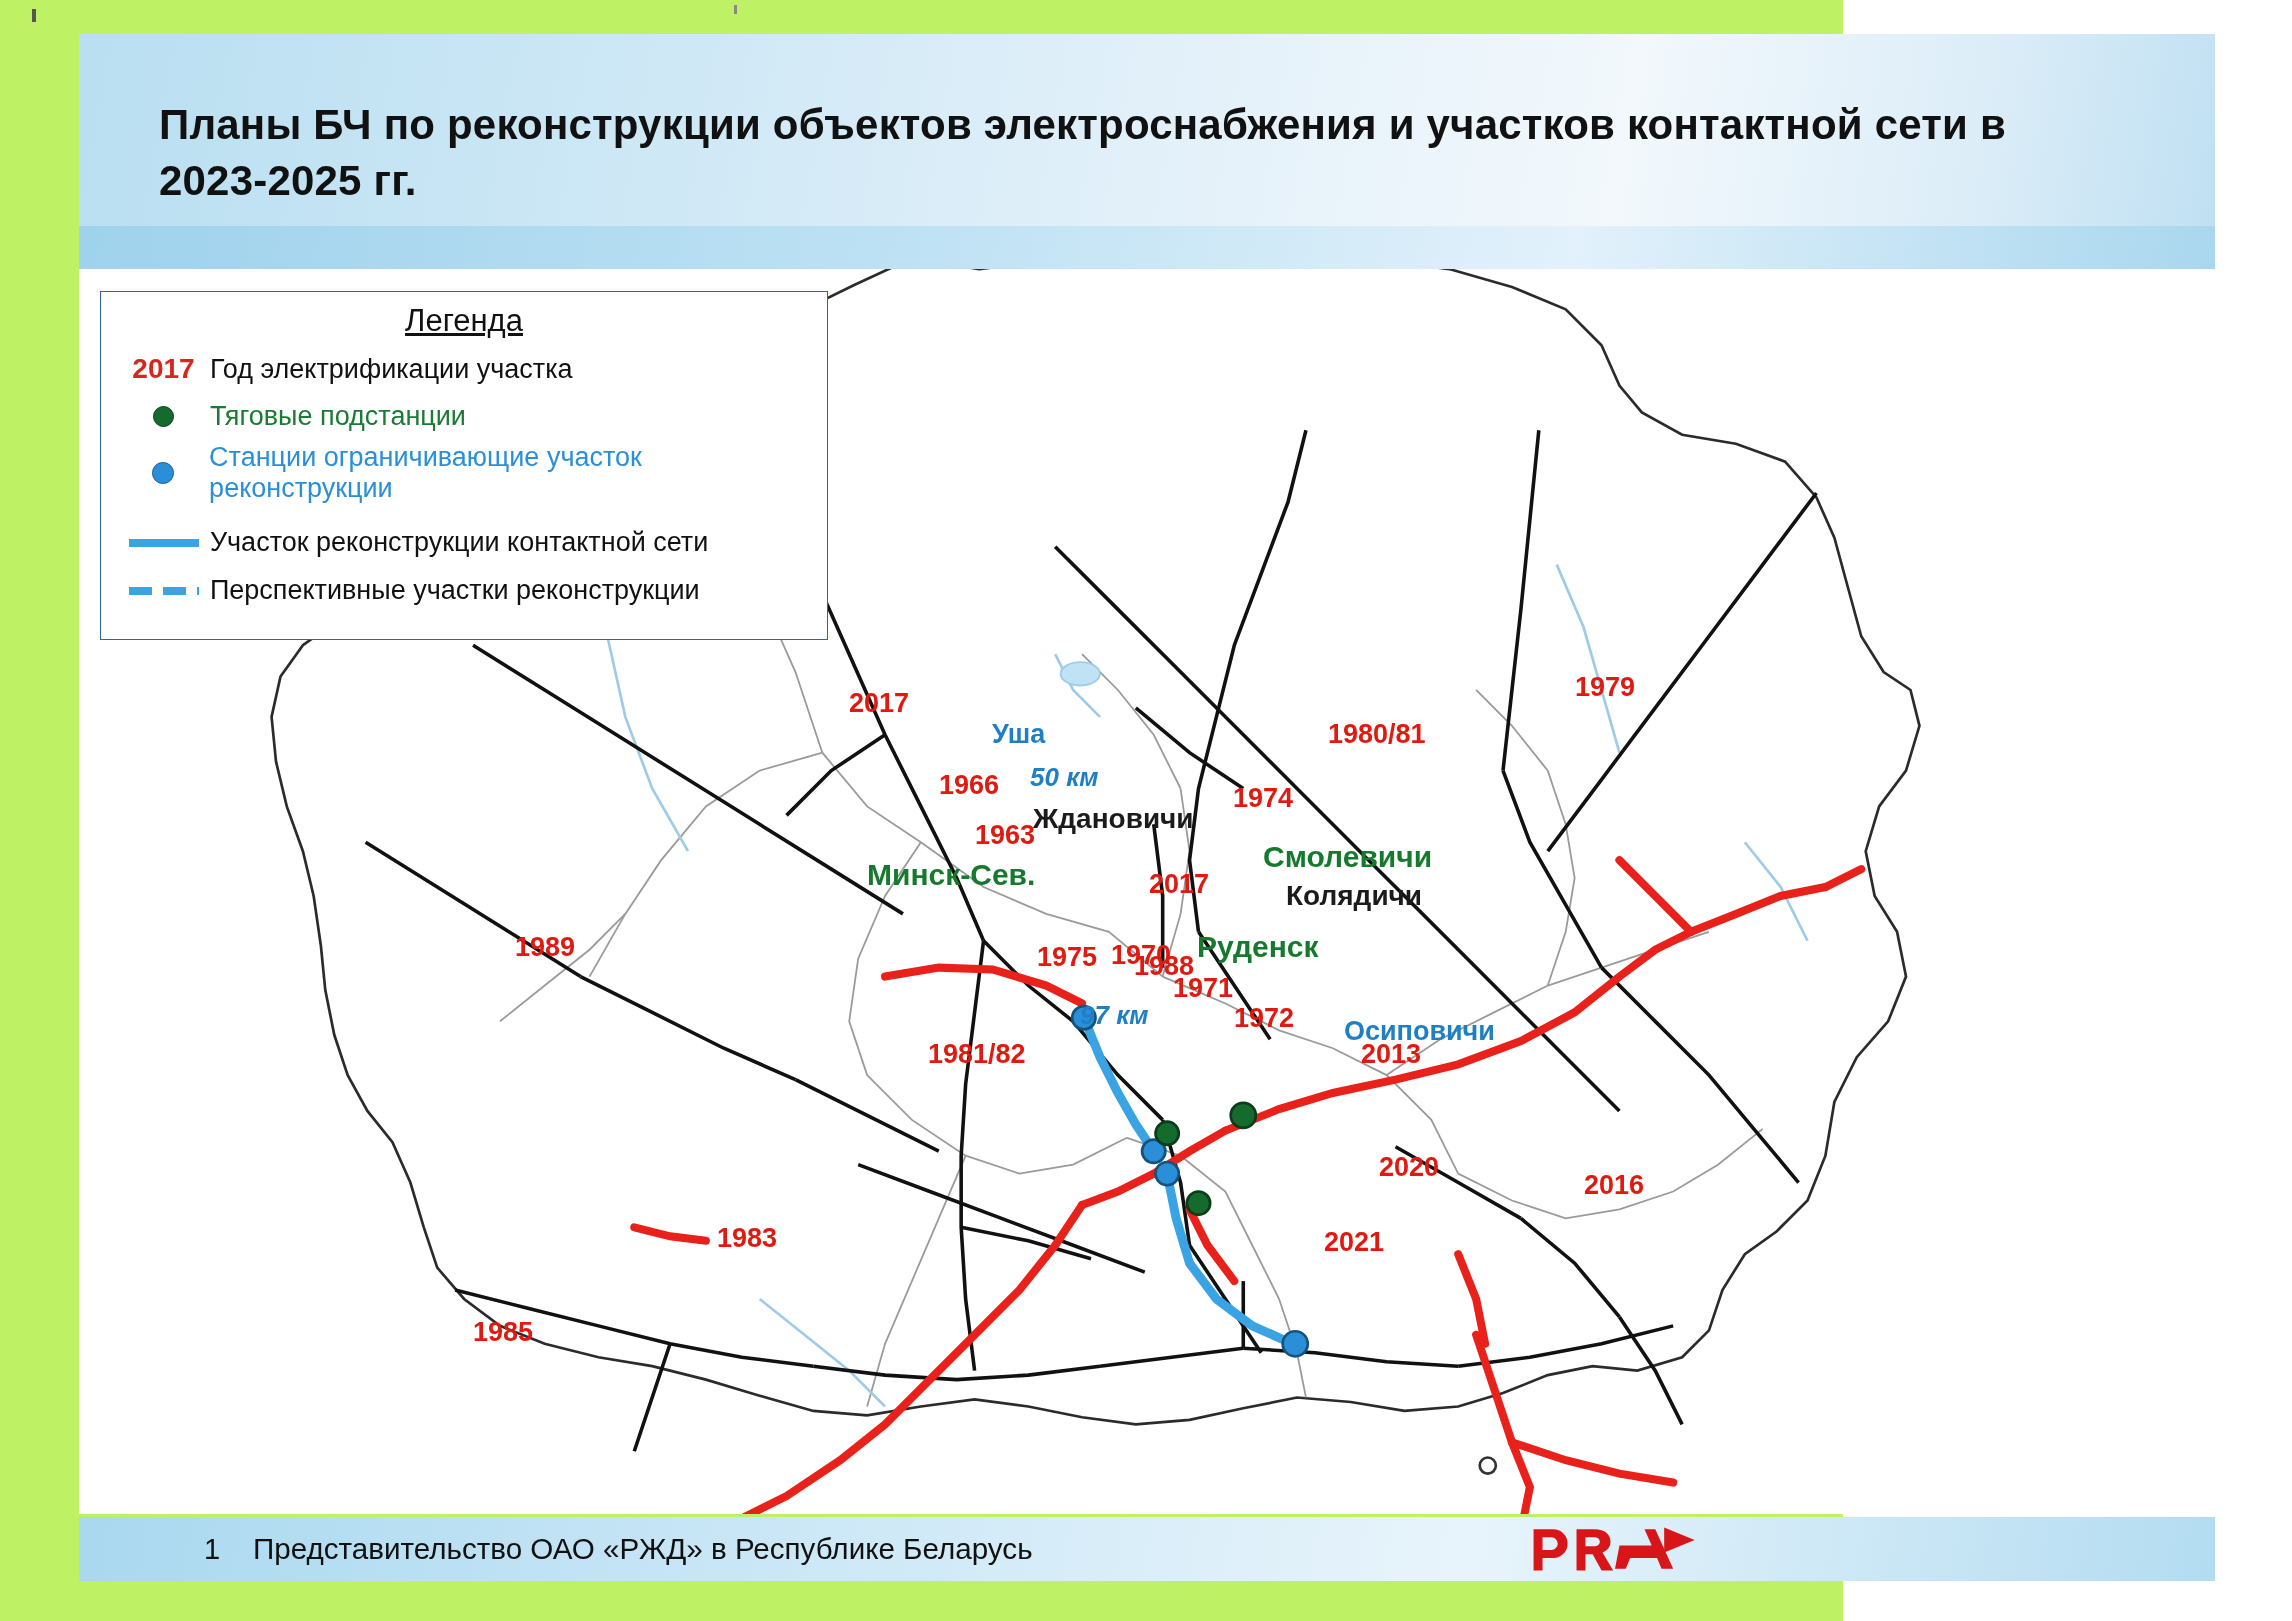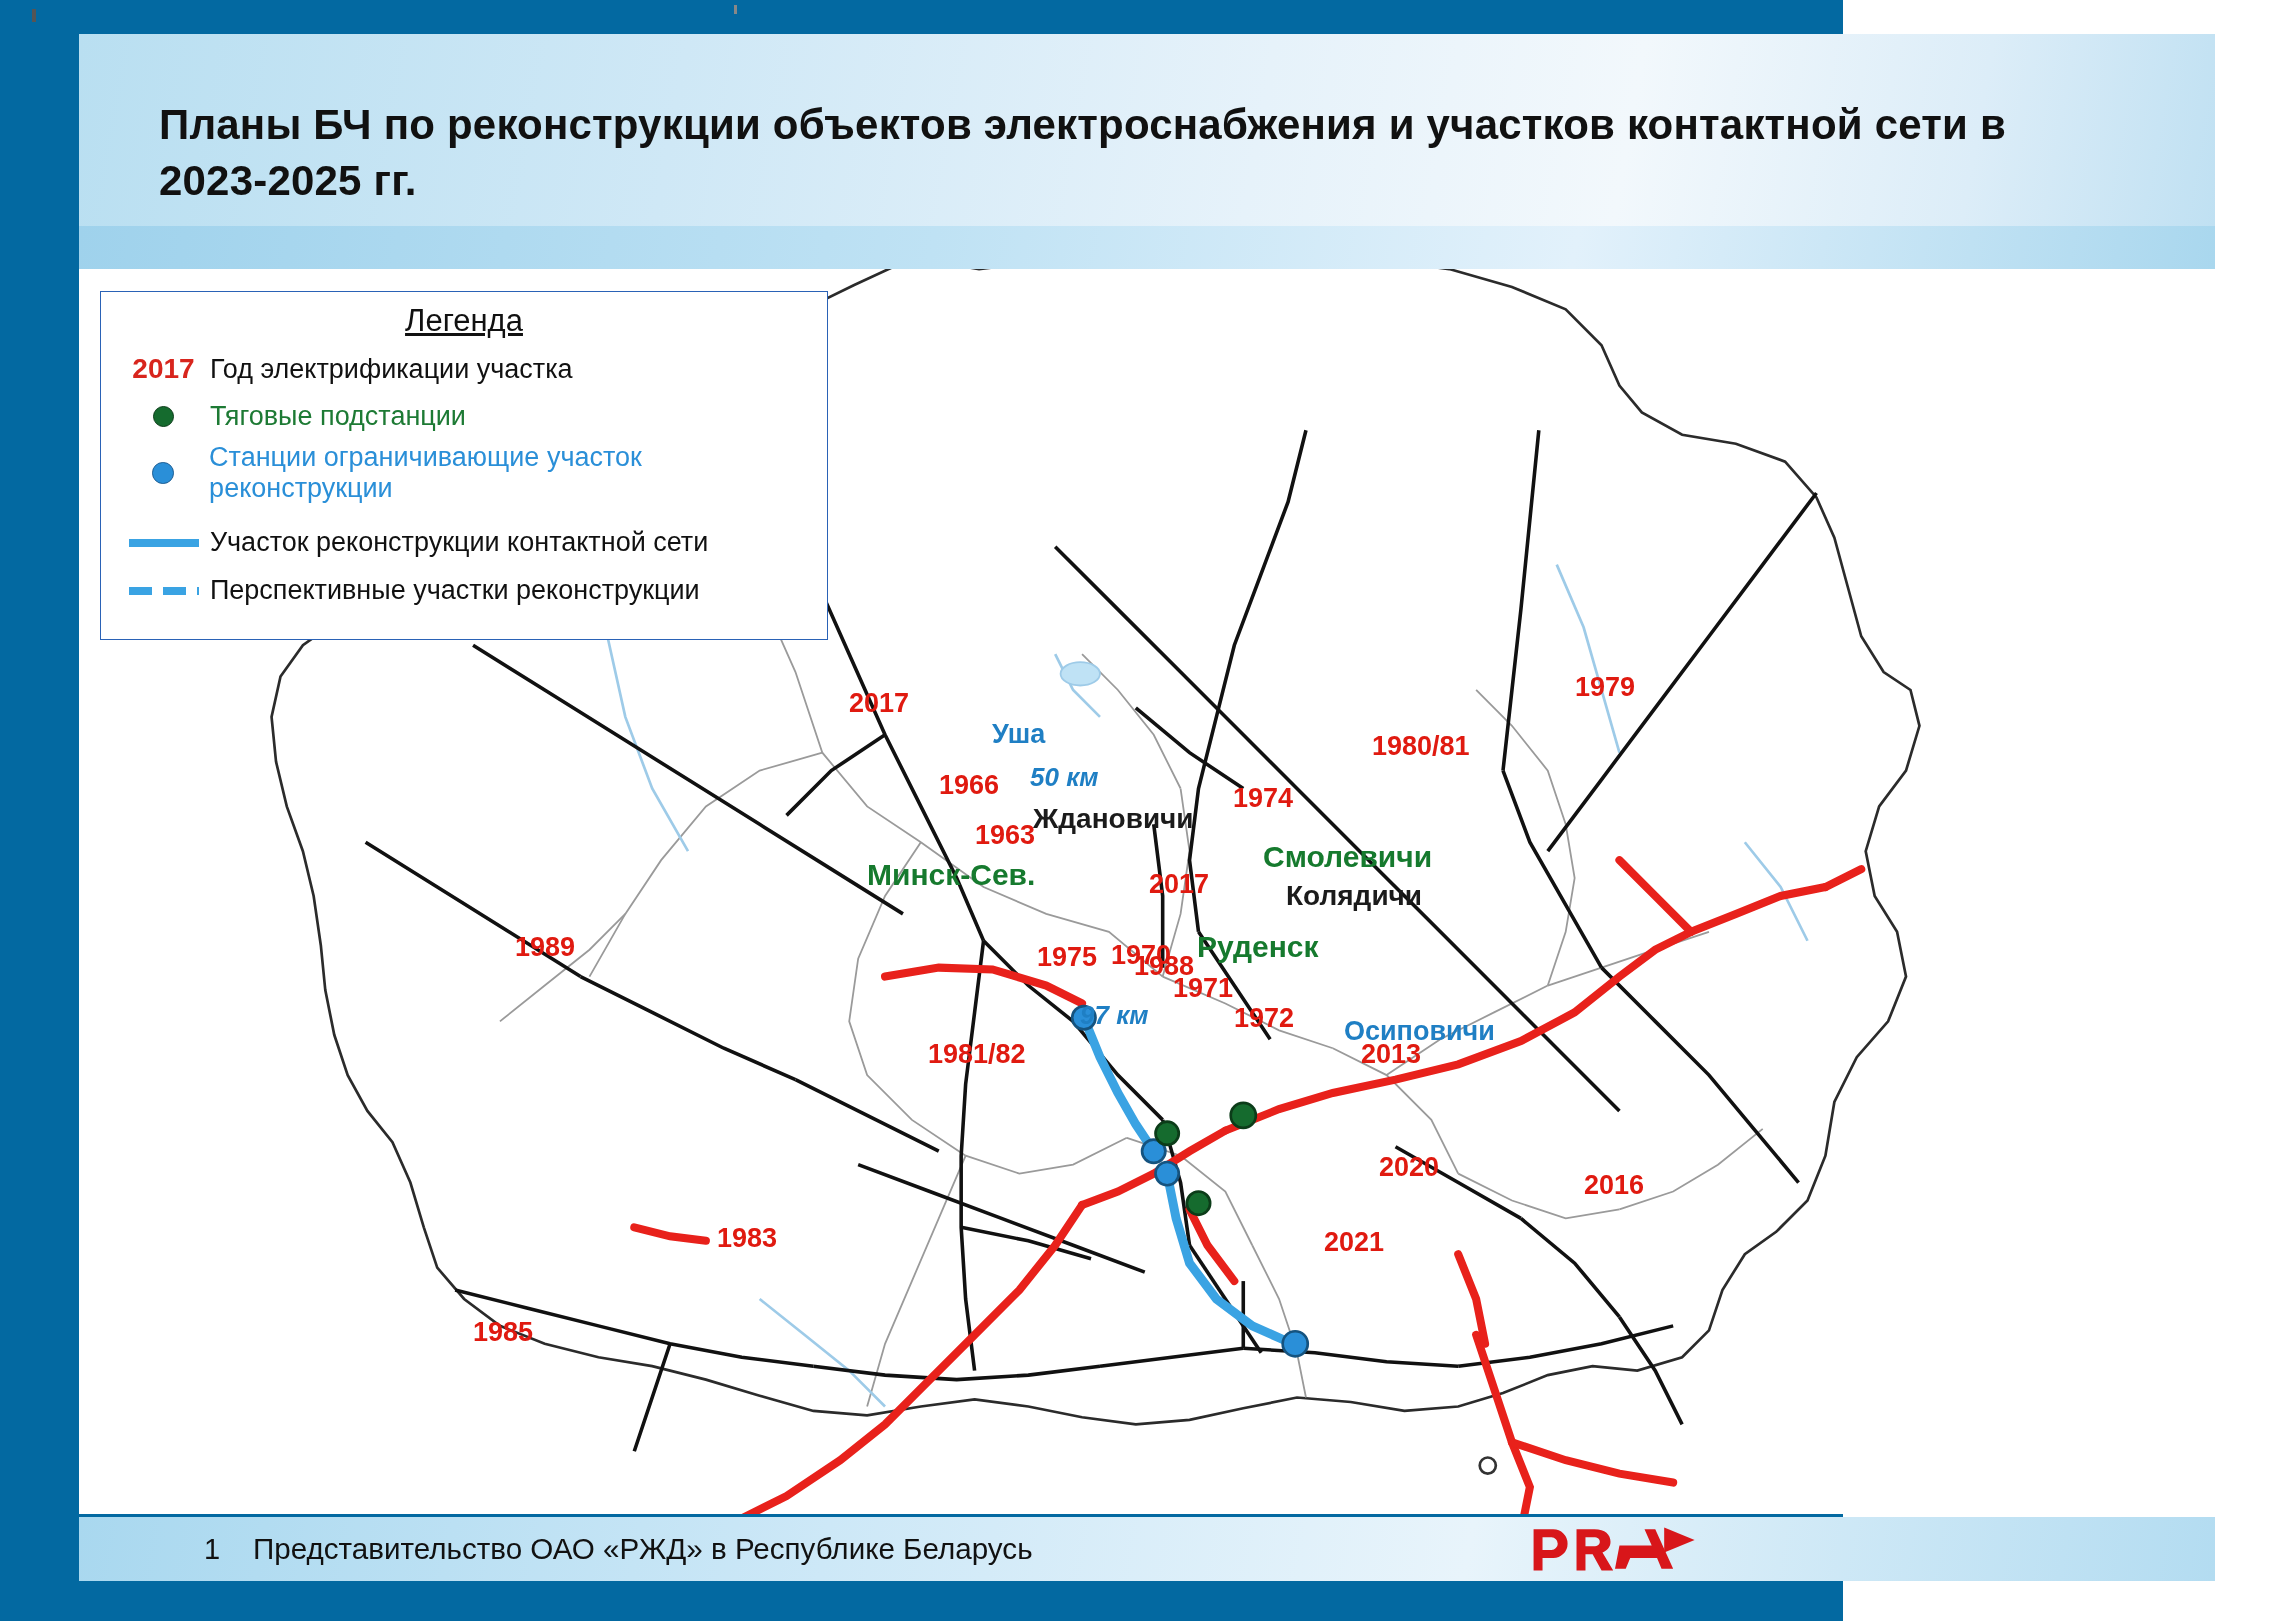--- a/index.html
+++ b/index.html
@@ -12,21 +12,21 @@
     height: 1621px;
     font-family: "Liberation Sans", sans-serif;
     position: relative;
     overflow: hidden;
   }
   .slide {
     position: absolute;
     left: 0; top: 0;
     width: 1843px;
     height: 1621px;
-    background: #0369a1;
+    background: #bef264;
   }
   
   .header-band {
     position: absolute;
     left: 79px;
     top: 34px;
     width: 2136px;
     height: 235px;
     background: linear-gradient(100deg, #b9dff1 0%, #cfe8f6 28%, #e6f2fa 55%, #f2f8fc 72%, #dcedf8 88%, #bfe0f2 100%);
   }
@@ -383,21 +383,21 @@
         <circle cx="1215" cy="1010" r="13" fill="#2a8fd8" stroke="#15537f" stroke-width="3"></circle>
         <circle cx="1250" cy="1043" r="13" fill="#156b2e" stroke="#0c3c19" stroke-width="3"></circle>
         <circle cx="1358" cy="1200" r="14" fill="#2a8fd8" stroke="#15537f" stroke-width="3"></circle>
         <circle cx="1573" cy="1336" r="9" fill="#ffffff" stroke="#333" stroke-width="3"></circle>
       </g>
     </svg>
 
     <div class="mlabel yr-red" style="left:770px; top:421px;">2017</div>
     <div class="mlabel yr-red" style="left:1496px; top:405px;">1979</div>
     <div class="mlabel yr-red" style="left:860px; top:503px;">1966</div>
-    <div class="mlabel yr-red" style="left:1249px; top:464px;margin-left:44px;">1980/81</div>
+    <div class="mlabel yr-red" style="left:1249px; top:452px;">1980/81</div>
     <div class="mlabel yr-red" style="left:896px; top:553px;">1963</div>
     <div class="mlabel yr-red" style="left:1154px; top:516px;">1974</div>
     <div class="mlabel yr-red" style="left:1070px; top:602px;">2017</div>
     <div class="mlabel yr-red" style="left:1055px; top:638px;margin-top:46px;">1988</div>
     <div class="mlabel yr-red" style="left:1032px; top:673px;">1970</div>
     <div class="mlabel yr-red" style="left:958px; top:675px;">1975</div>
     <div class="mlabel yr-red" style="left:1094px; top:706px;">1971</div>
     <div class="mlabel yr-red" style="left:1155px; top:736px;">1972</div>
     <div class="mlabel yr-red" style="left:436px; top:665px;">1989</div>
     <div class="mlabel yr-red" style="left:849px; top:772px;">1981/82</div>

